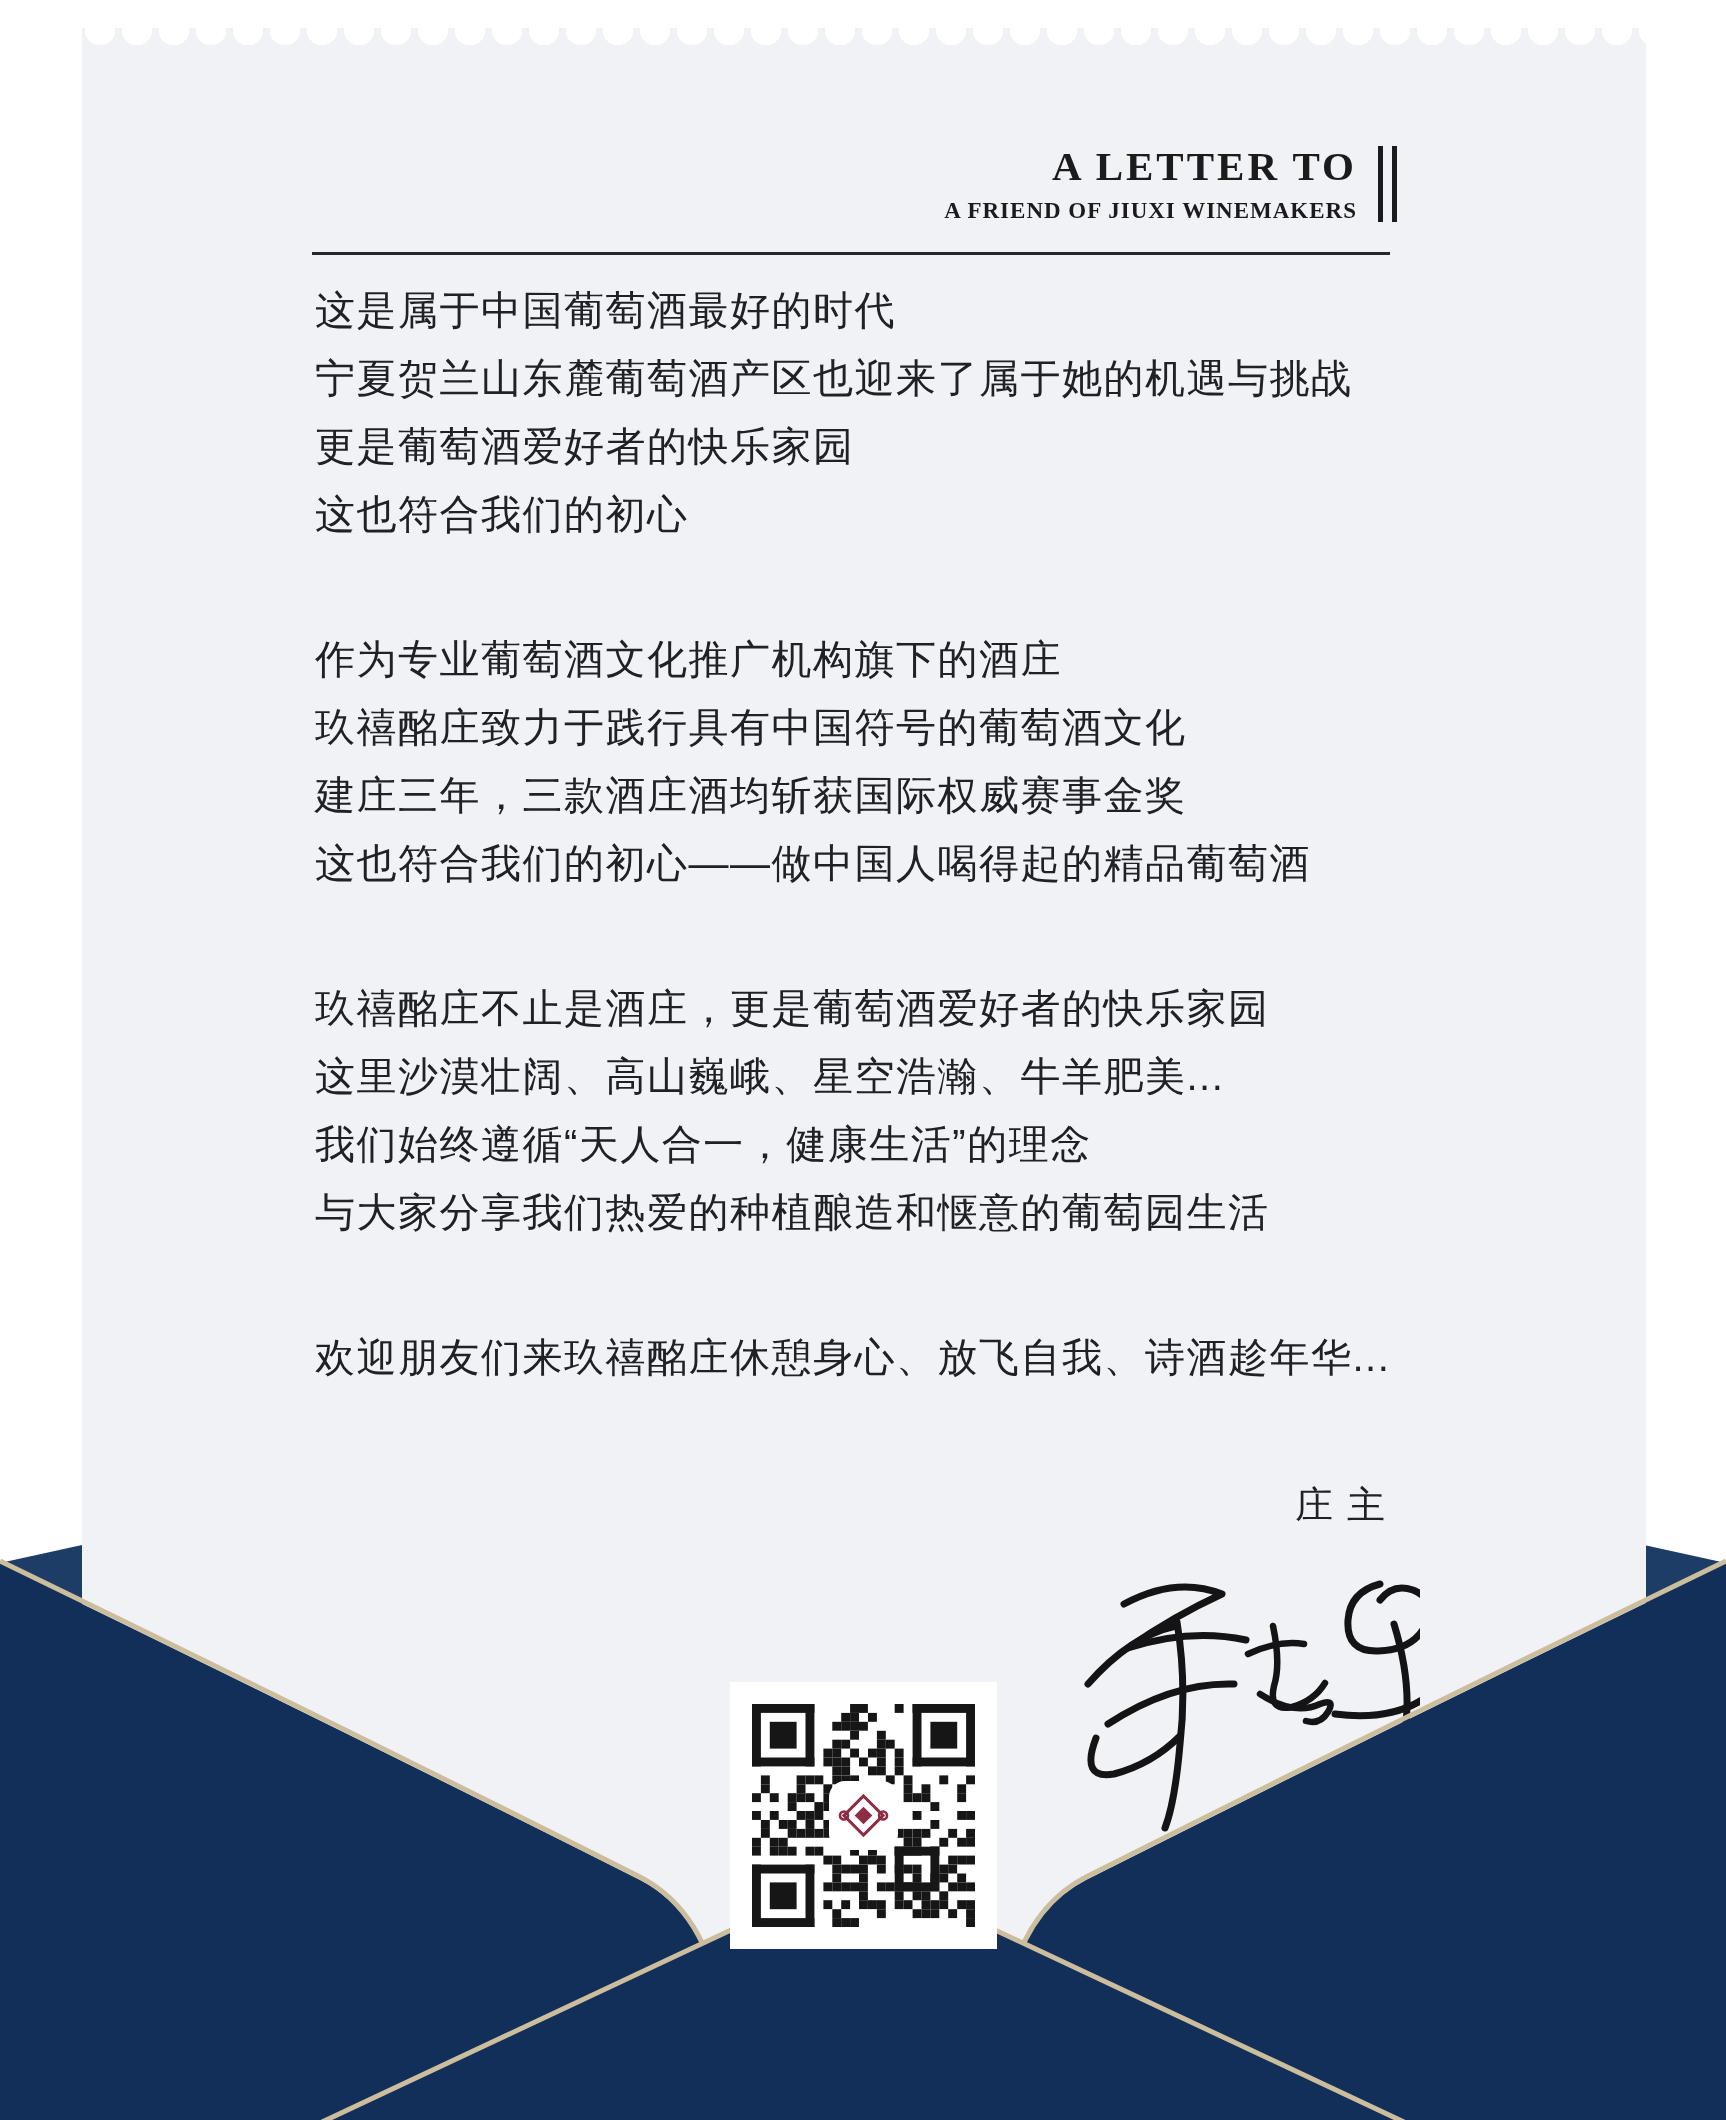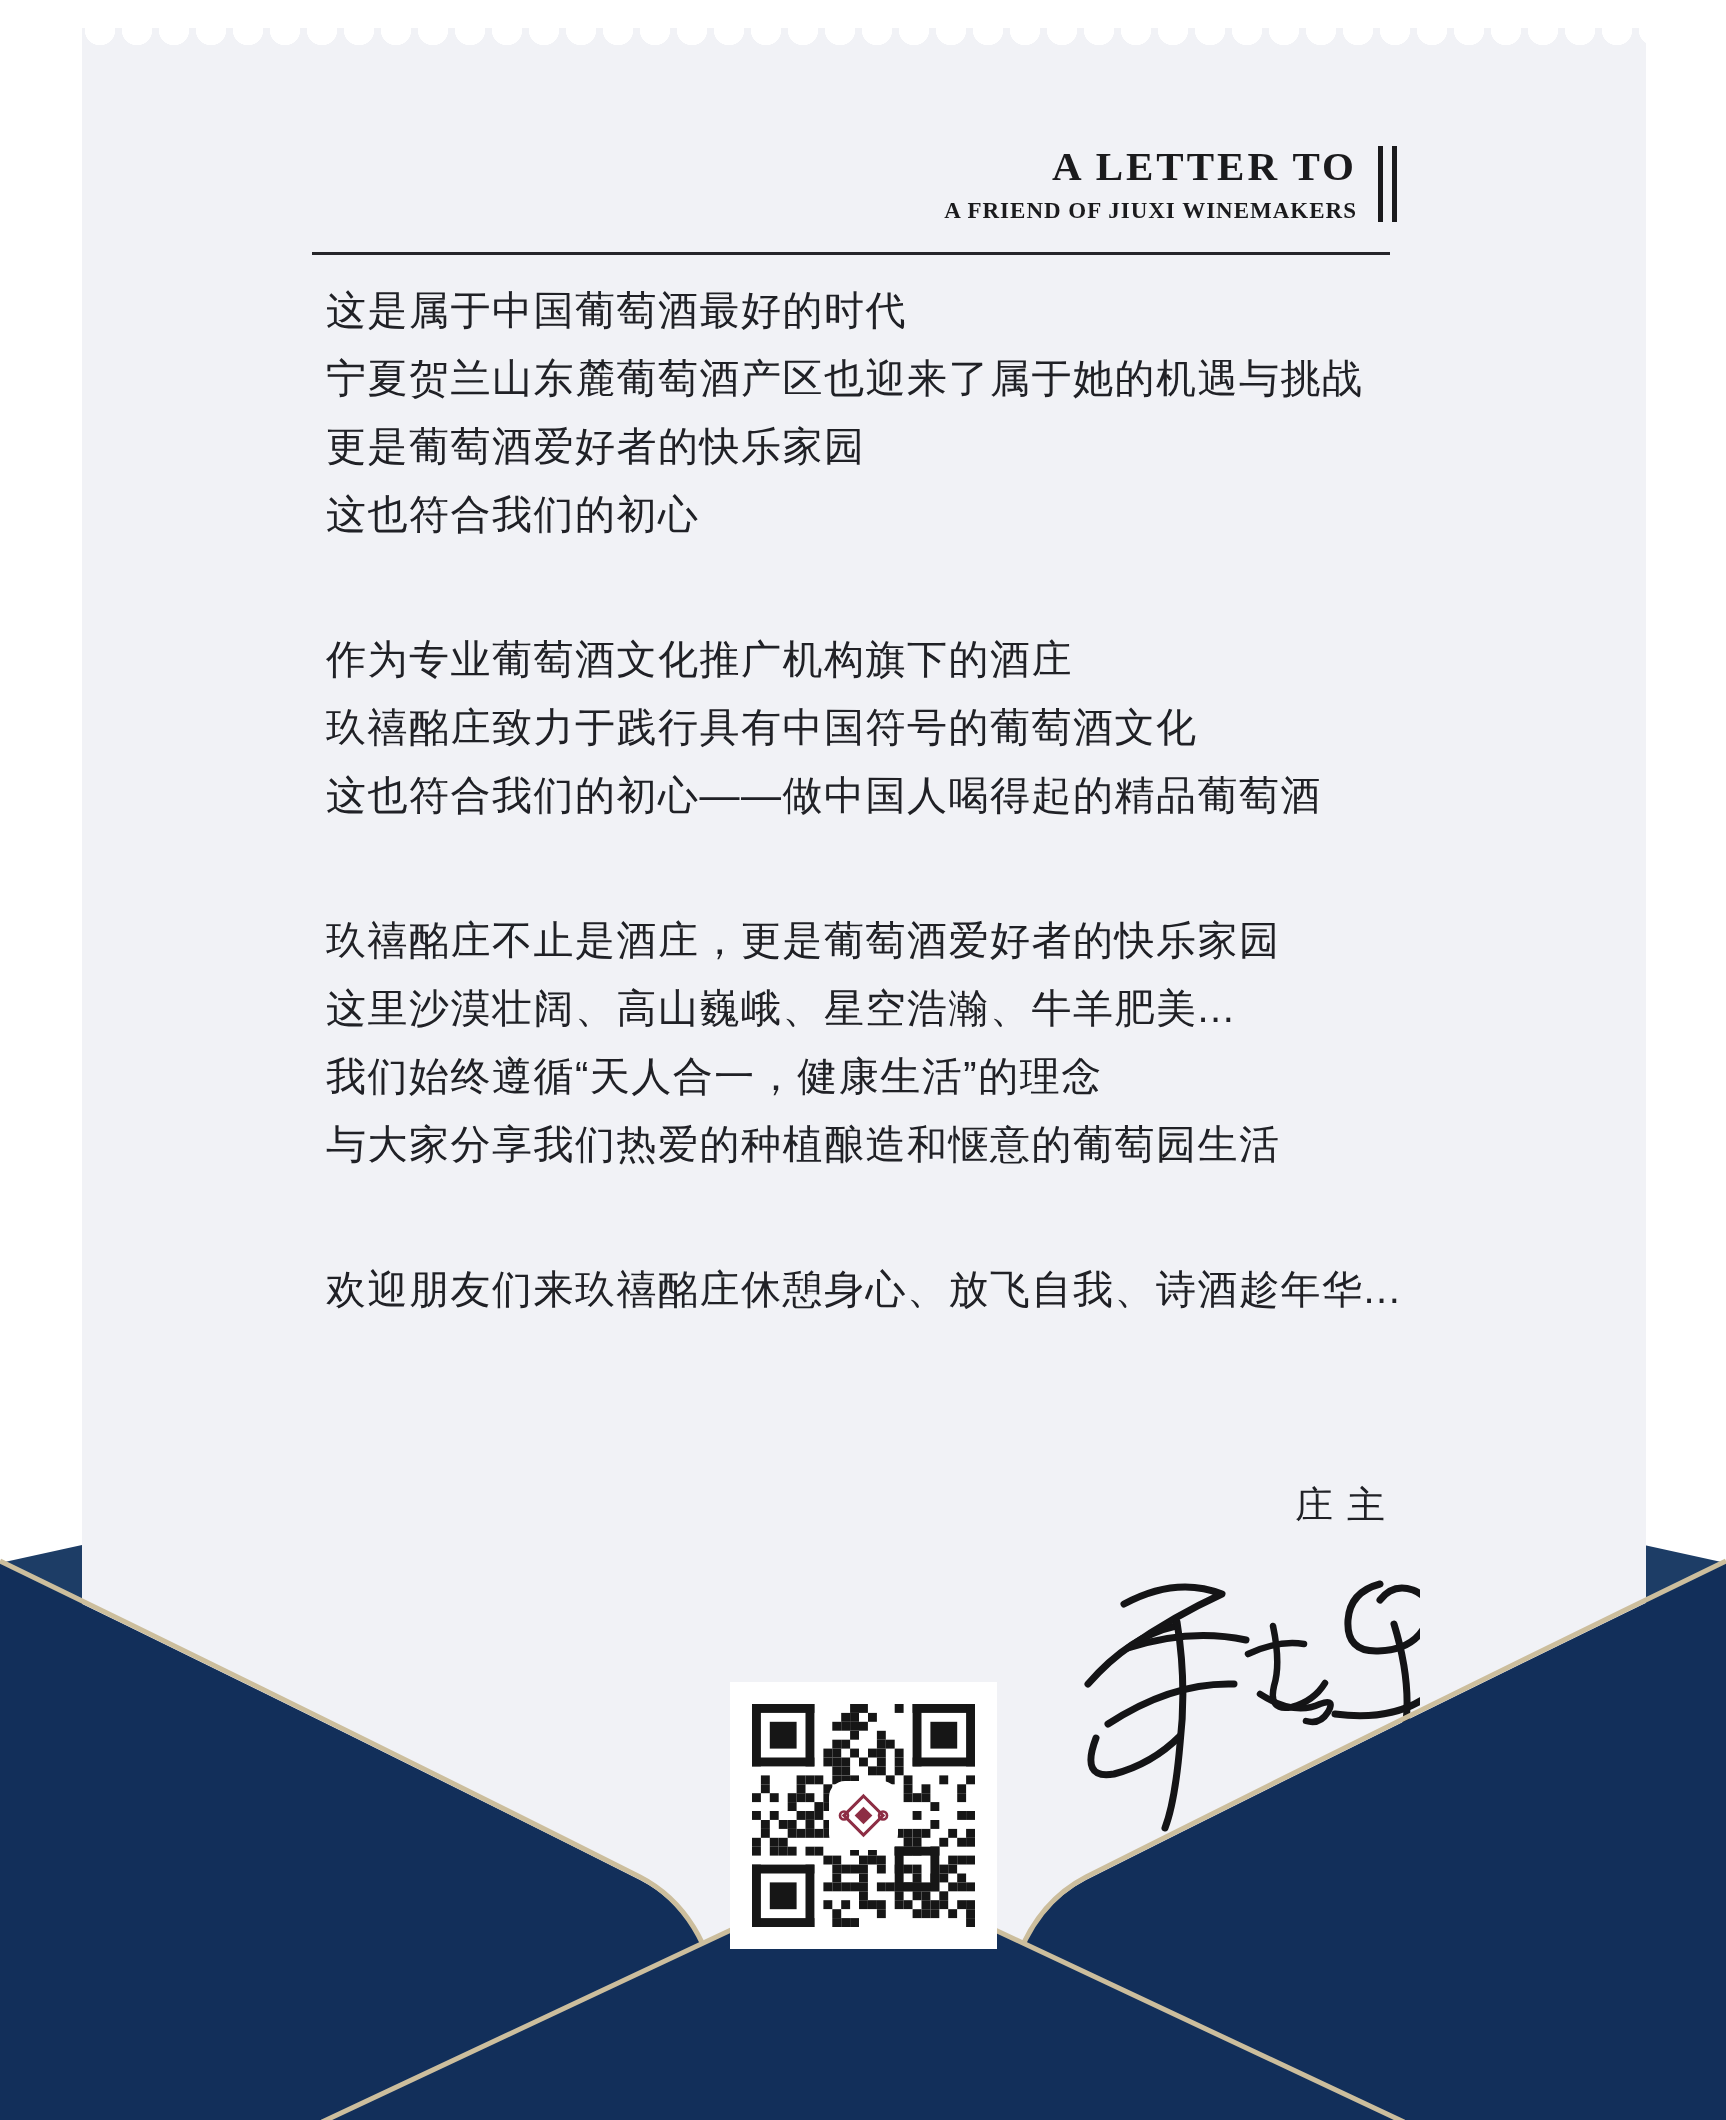--- a/index.html
+++ b/index.html
@@ -17,21 +17,21 @@
   
   .masthead{position:absolute;top:140px;right:329px;display:flex;align-items:stretch;z-index:3;}
   .masthead .txt{text-align:right;color:#1b1b1d;font-family:"Liberation Serif", serif;}
   .masthead .title{font-size:41px;font-weight:bold;letter-spacing:3px;line-height:52px;}
   .masthead .subtitle{font-size:23px;font-weight:bold;letter-spacing:1px;line-height:26px;margin-top:6px;}
   .masthead .bars{display:flex;gap:9px;margin-left:21px;padding:6px 0 2px 0;}
   .masthead .bars i{display:block;width:5px;background:#1b1b1d;}
   .rule{position:absolute;left:312px;top:252px;width:1078px;height:3px;background:#26262a;z-index:3;}
 
   
-  .letter-text{position:absolute;left:326px;top:276px;width:1160px;z-index:3;
+  .letter-text{position:absolute;left:315px;top:276px;width:1160px;z-index:3;
     color:#202126;font-size:40px;line-height:68px;letter-spacing:1.5px;}
   .letter-text p{margin:0 0 77px 0;}
   .letter-text .line{display:block;}
 
   
   .owner-title{position:absolute;top:1480px;right:327px;z-index:3;
     font-size:38px;letter-spacing:14px;color:#202126;}
   .signature{position:absolute;left:1080px;top:1532px;z-index:3;}
 
   
@@ -74,20 +74,21 @@
   <div class="letter-text">
     <p>
       <span class="line">这是属于中国葡萄酒最好的时代</span>
       <span class="line">宁夏贺兰山东麓葡萄酒产区也迎来了属于她的机遇与挑战</span>
       <span class="line">更是葡萄酒爱好者的快乐家园</span>
       <span class="line">这也符合我们的初心</span>
     </p>
     <p>
       <span class="line">作为专业葡萄酒文化推广机构旗下的酒庄</span>
       <span class="line">玖禧酩庄致力于践行具有中国符号的葡萄酒文化</span>
+      <span class="line">建庄三年，三款酒庄酒均斩获国际权威赛事金奖</span>
       <span class="line">这也符合我们的初心——做中国人喝得起的精品葡萄酒</span>
     </p>
     <p>
       <span class="line">玖禧酩庄不止是酒庄，更是葡萄酒爱好者的快乐家园</span>
       <span class="line">这里沙漠壮阔、高山巍峨、星空浩瀚、牛羊肥美...</span>
       <span class="line">我们始终遵循“天人合一，健康生活”的理念</span>
       <span class="line">与大家分享我们热爱的种植酿造和惬意的葡萄园生活</span>
     </p>
     <p>
       <span class="line">欢迎朋友们来玖禧酩庄休憩身心、放飞自我、诗酒趁年华...</span>

